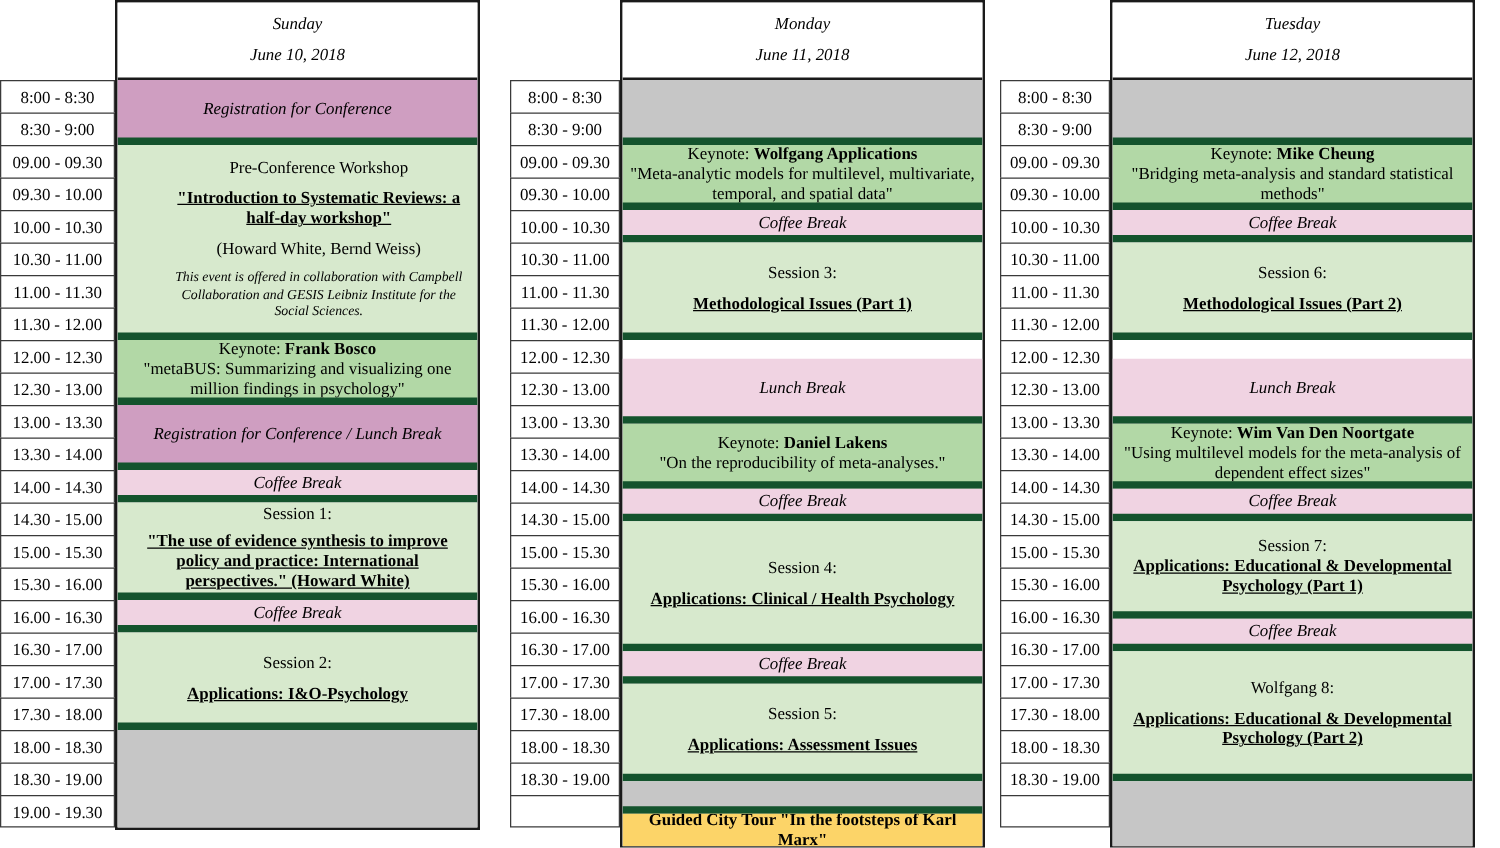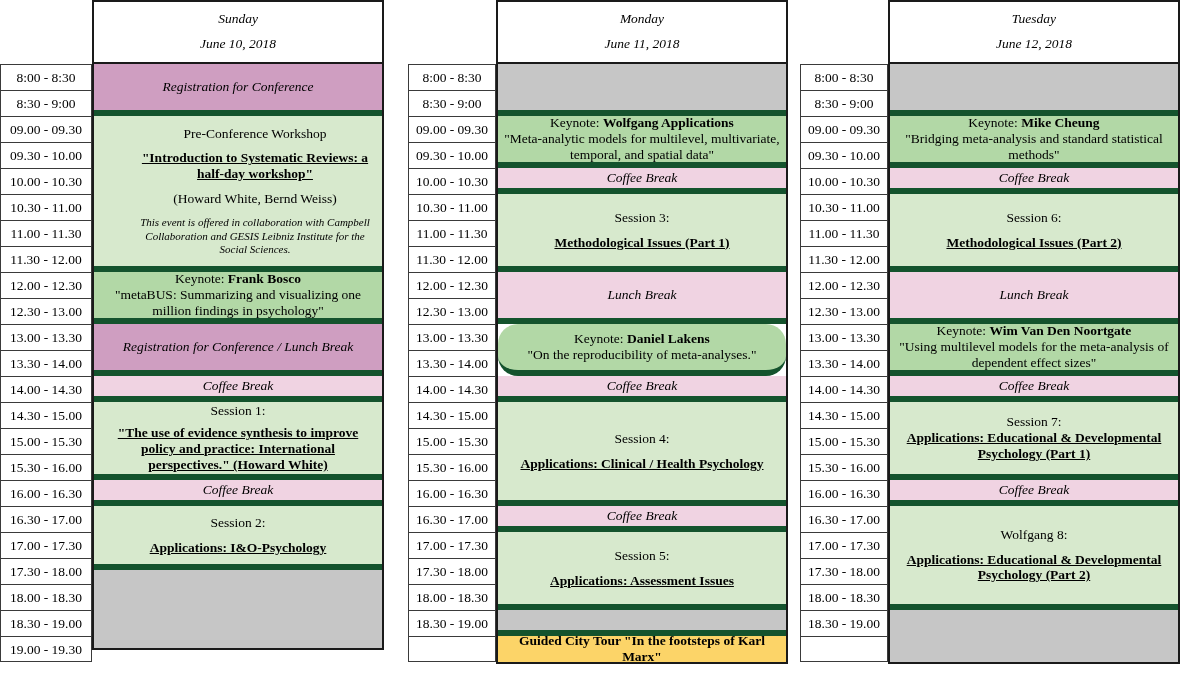--- a/index.html
+++ b/index.html
@@ -96,21 +96,21 @@
     justify-content: center;
     text-align: center;
     padding: 1px 6px;
     overflow: hidden;
   }
   .slot:last-child { border-bottom: none; }
 
   .slot.empty { background: #c6c6c6; }
   .slot.registration { background: #cf9ec1; }
   .slot.coffee { background: #f0d3e2; }
-  .slot.lunch { background: #f0d3e2; }
+  .slot.lunch { background: #f0d3e2; margin-top: 15px; }
   .slot.keynote { background: #b2d8a6; }
   .slot.session { background: #d7e9cd; }
   .slot.tour { background: #fcd468; }
 
   .line { line-height: 1.18; }
 
   .l-italic  { font-style: italic; font-size: 13.5px; }
   .l-plain   { font-size: 13.5px; }
   .l-bold    { font-weight: bold; font-size: 13.5px; }
   .l-bu      { font-weight: bold; text-decoration: underline; font-size: 13.5px; }
@@ -179,21 +179,21 @@
           <div class="line l-italic">Coffee Break</div>
         </div>
         <div class="slot session" style="height: 78px;">
           <div class="line l-plain">Session 1:</div>
           <div class="gap-sm"></div>
           <div class="line l-bu">"The use of evidence synthesis to improve policy and practice: International perspectives." (Howard White)</div>
         </div>
         <div class="slot coffee" style="height: 26px;">
           <div class="line l-italic">Coffee Break</div>
         </div>
-        <div class="slot session" style="height: 64px;">
+        <div class="slot session" style="height: 78px;">
           <div class="line l-plain">Session 2:</div>
           <div class="gap-sm"></div>
           <div class="line l-bu">Applications: I&amp;O-Psychology</div>
         </div>
         <div class="slot empty" style="height: 78px;"></div>
       </div>
     </div>
   <div class="day-block" id="day-monday">
       <div class="time-col">
         <div class="time-cell">8:00 - 8:30</div>
@@ -234,21 +234,21 @@
           <div class="line l-italic">Coffee Break</div>
         </div>
         <div class="slot session" style="height: 78px;">
           <div class="line l-plain">Session 3:</div>
           <div class="gap-sm"></div>
           <div class="line l-bu">Methodological Issues (Part 1)</div>
         </div>
         <div class="slot lunch" style="height: 52px;">
           <div class="line l-italic">Lunch  Break</div>
         </div>
-        <div class="slot keynote" style="height: 52px; border-radius: 20px;">
+        <div class="slot keynote" style="height: 52px;">
           <div class="line kn-title"><span>Keynote: </span><b>Daniel Lakens</b></div>
           <div class="line l-plain">"On the reproducibility of meta-analyses."</div>
         </div>
         <div class="slot coffee" style="height: 26px;">
           <div class="line l-italic">Coffee Break</div>
         </div>
         <div class="slot session" style="height: 104px;">
           <div class="line l-plain">Session 4:</div>
           <div class="gap-sm"></div>
           <div class="line l-bu">Applications: Clinical / Health Psychology</div>

